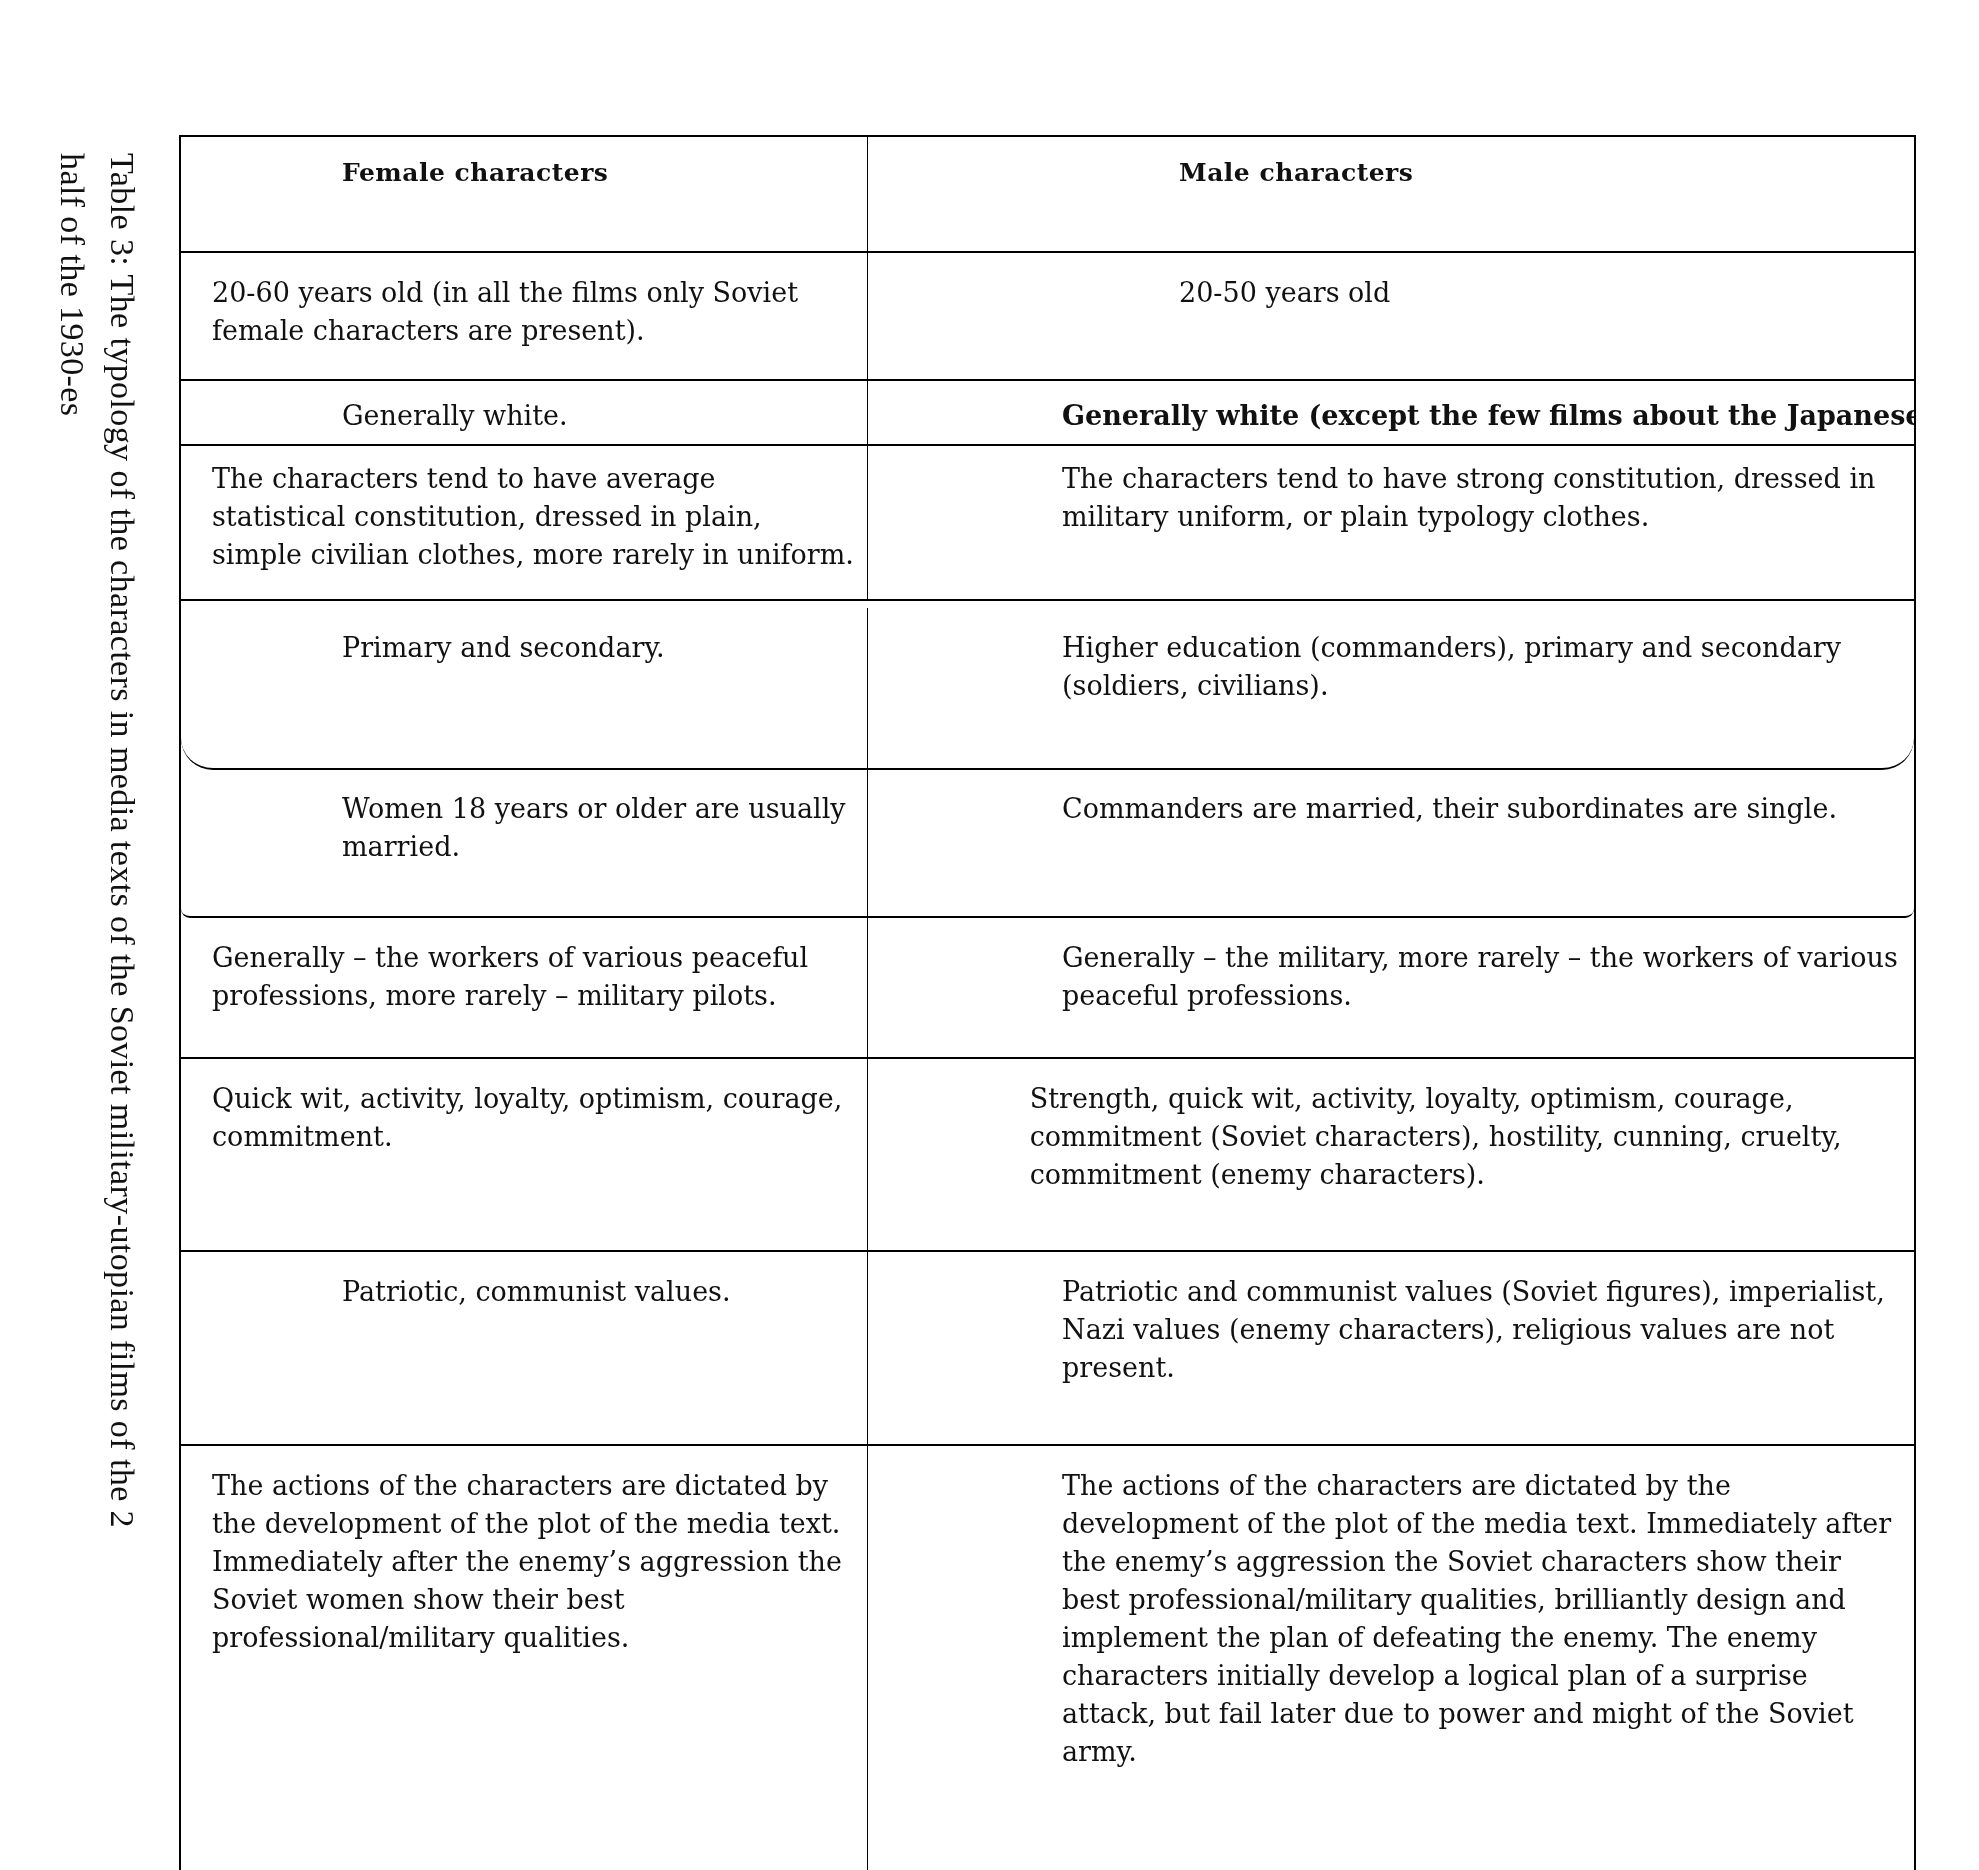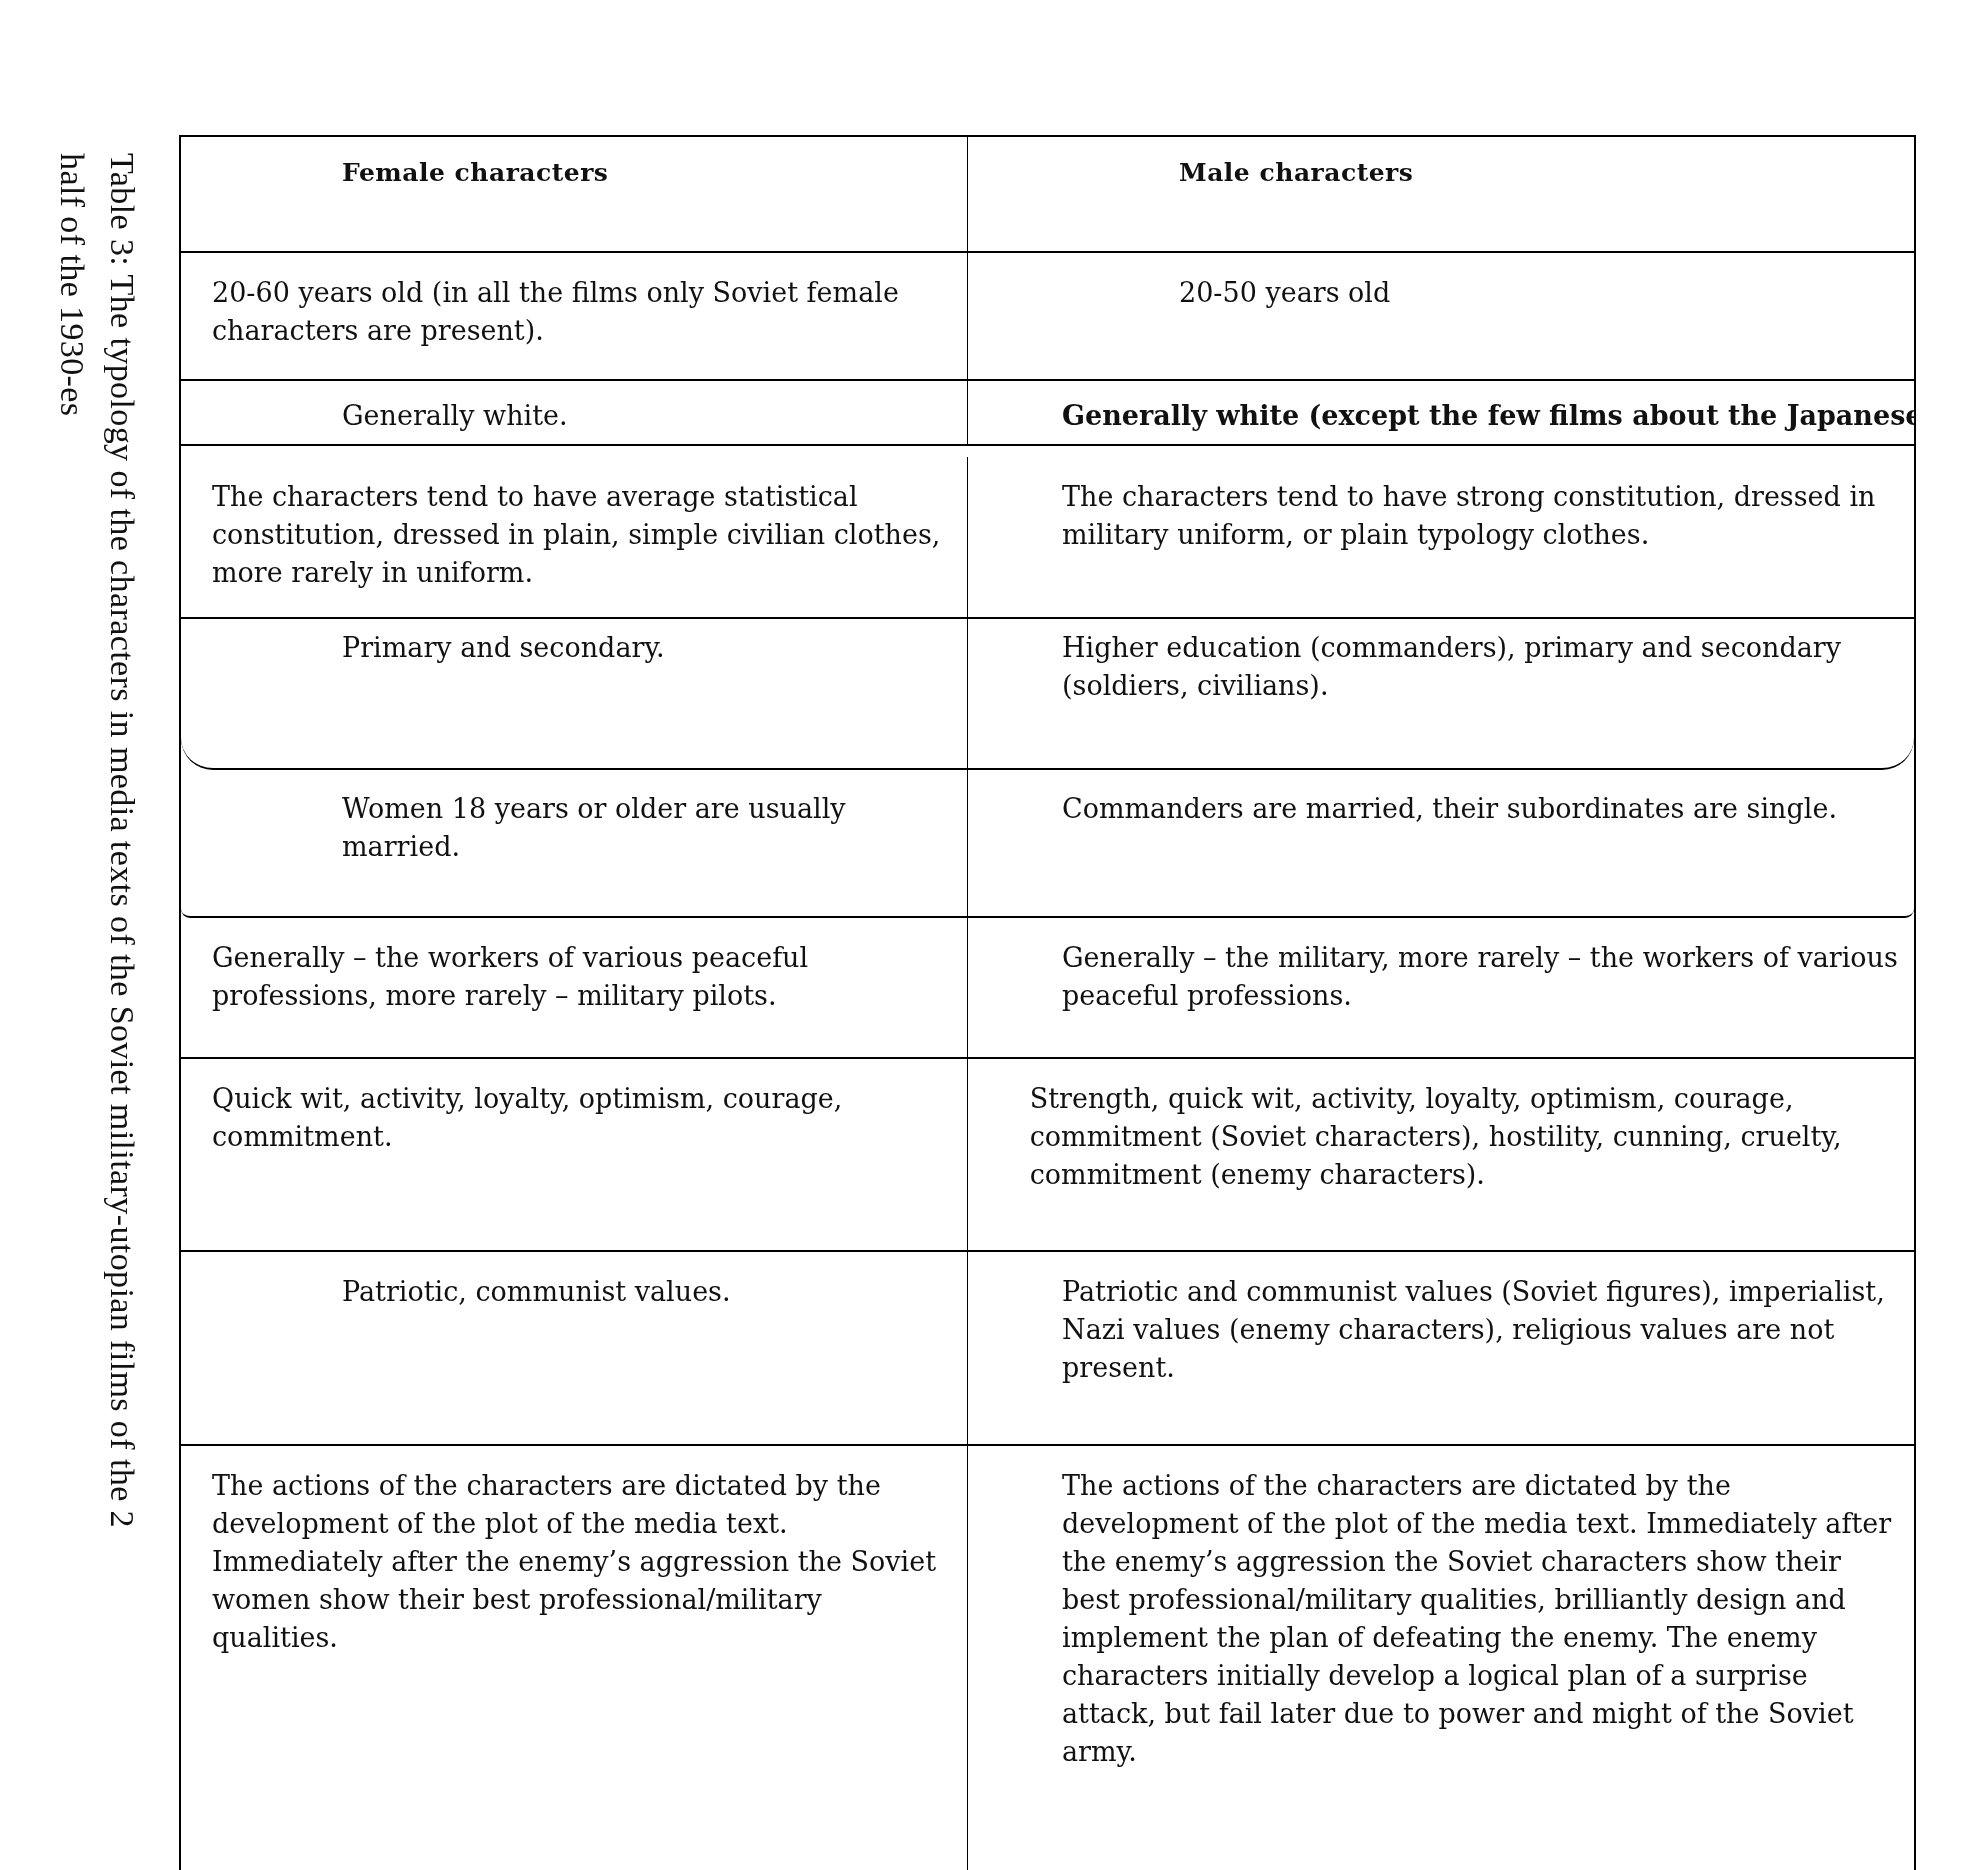--- a/index.html
+++ b/index.html
@@ -59,21 +59,21 @@
       position: absolute;
       top: 0;
       bottom: 0;
       box-sizing: border-box;
       font-size: 27px;
       line-height: 38px;
       padding-top: 20.6px;
     }
     .cell.left {
       left: 0;
-      width: 787px;
+      width: 687px;
       border-right: 1.7px solid #000;
       padding-left: 31px;
       padding-right: 12px;
     }
     .cell.right {
       left: 847px;
       right: 0;
       padding-left: 34px;
       padding-right: 8.6px;
     }
@@ -118,21 +118,21 @@
 
   <div class="row" style="top:244px; height:65px;">
     <div class="cell left indent" style="padding-top:15.5px;">
       <span class="cell-text">Generally white.</span>
     </div>
     <div class="cell right" style="padding-top:15.5px; white-space:nowrap; overflow:hidden;font-weight:bold;">
       <span class="cell-text">Generally white (except the few films about the Japanese</span>
     </div>
   </div>
 
-  <div class="row" style="top:320px; height:162px;">
+  <div class="row" style="top:302px; height:162px;">
     <div class="cell left">
       <span class="cell-text">The characters tend to have average statistical constitution, dressed in plain, simple civilian clothes, more rarely in uniform.</span>
     </div>
     <div class="cell right">
       <span class="cell-text">The characters tend to have strong constitution, dressed in military uniform, or plain typology clothes.</span>
     </div>
   </div>
 
   <div class="row" style="top:471px; height:162px;border-radius:32px;">
     <div class="cell left indent">

